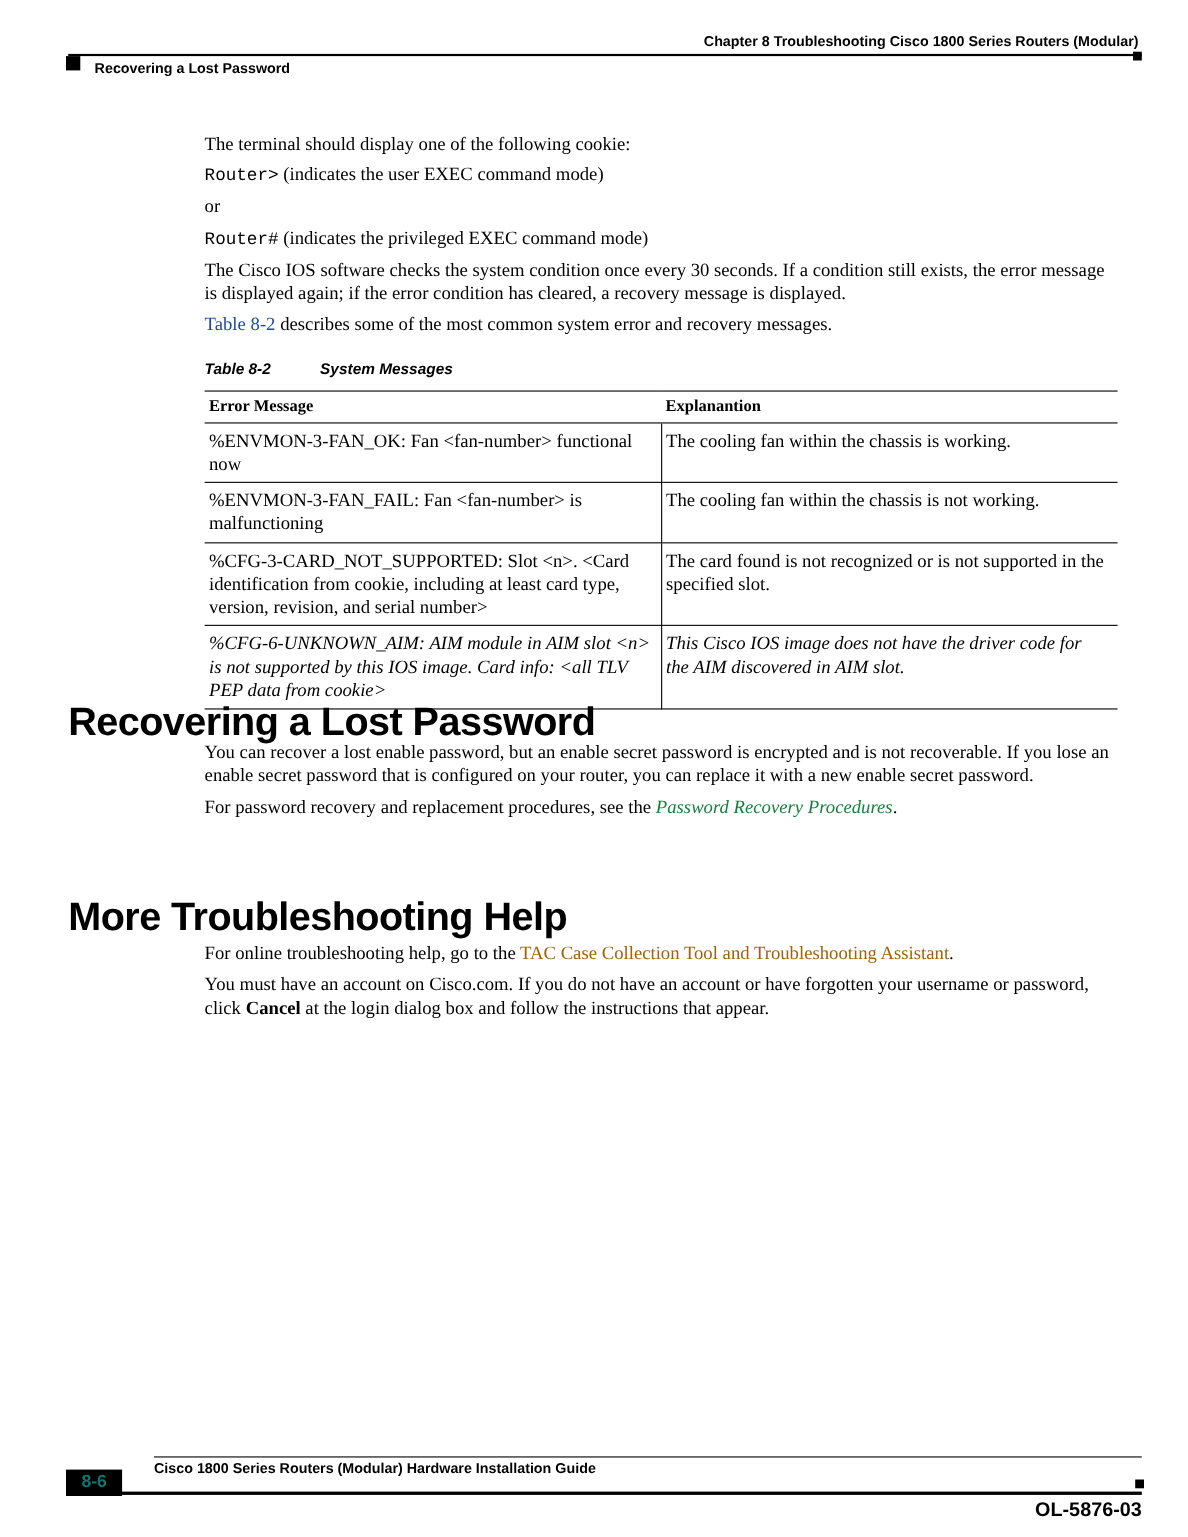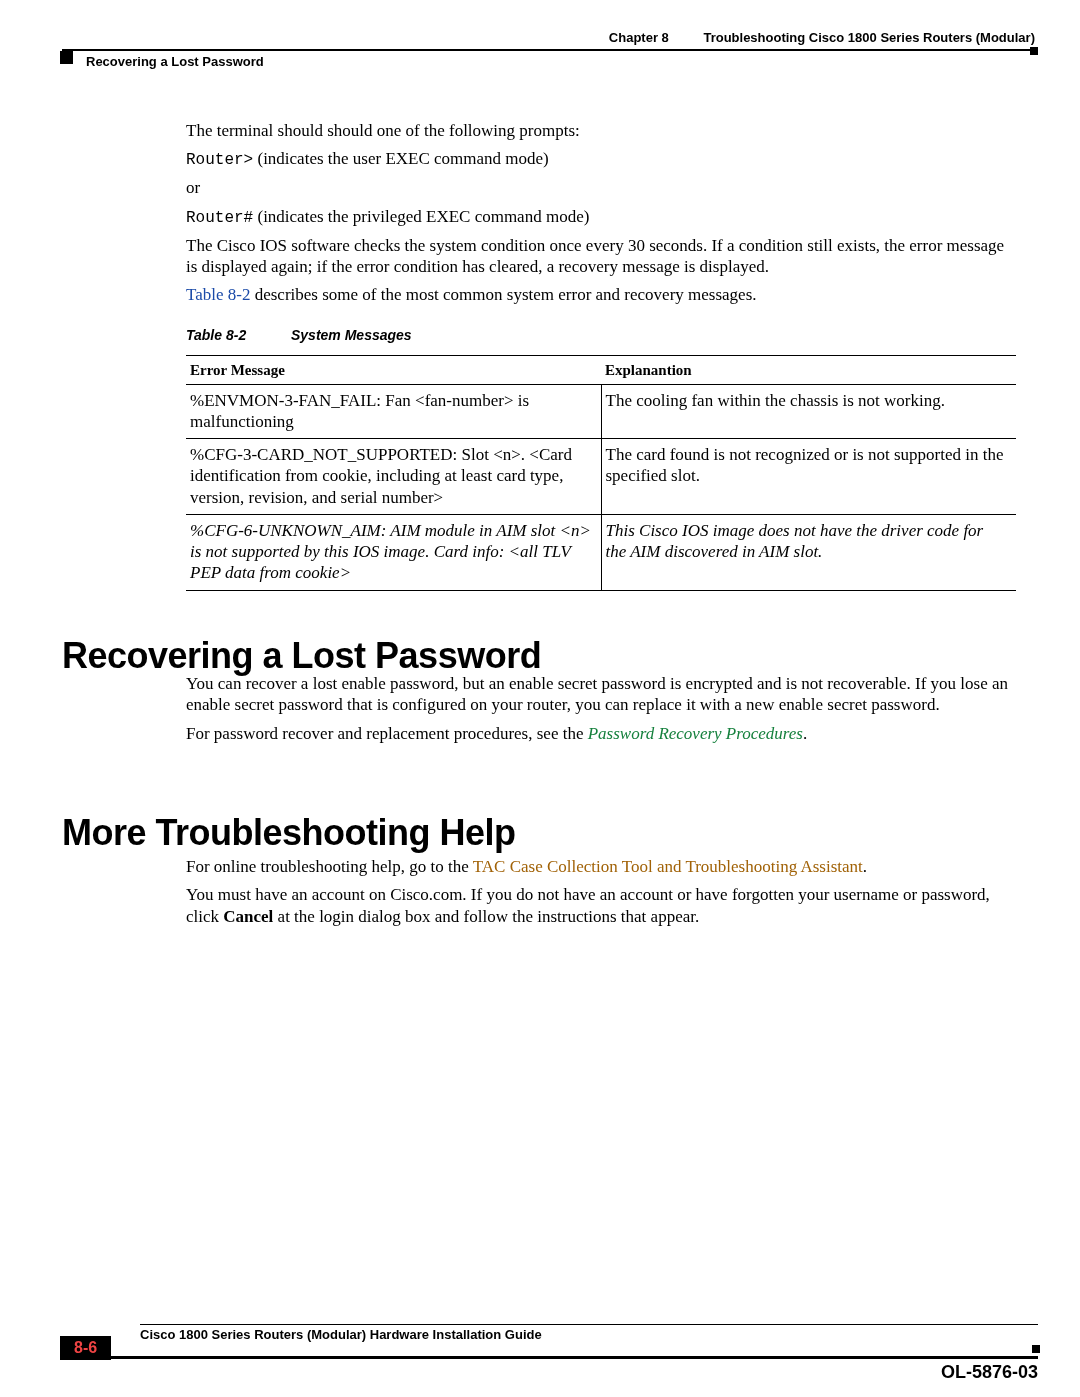--- a/index.html
+++ b/index.html
@@ -23,21 +23,21 @@
   .header {
     position: relative;
     padding: 0 45px 0 68px;
   }
   .header-right {
     text-align: right;
     font-family: Arial, Helvetica, sans-serif;
     font-size: 13px;
     font-weight: bold;
   }
-  .header-right .chap { display: inline-block; margin-right: 31px; }
+  .header-right .chap { display: inline-block; margin-right: 0; }
   .header-rule {
     border-top: 2px solid #000;
     margin-top: 4px;
     margin-left: -6px;
     margin-right: -3px;
     position: relative;
   }
   .header-left {
     font-family: Arial, Helvetica, sans-serif;
     font-size: 13px;
@@ -146,21 +146,21 @@
     padding-bottom: 14px;
   }
   .foot-rule-thick {
     border-top: 3px solid #000;
     position: relative;
   }
   .foot-pageno {
     position: absolute;
     left: 0; top: -23px;
     background: #000;
-    color: #ef4444;
+    color: #0f766e;
     font-weight: bold;
     font-size: 16px;
     padding: 3px 14px;
   }
   .foot-docid {
     position: absolute;
     right: 0;
     top: 3px;
     font-weight: bold;
     font-size: 18px;
@@ -190,21 +190,21 @@
       <span class="chap">Chapter 8</span>
       <span>Troubleshooting Cisco 1800 Series Routers (Modular)</span>
     </div>
     <div class="header-rule"></div>
     <div class="header-left">Recovering a Lost Password</div>
   </div>
   <div class="blk-sq-tr"></div>
   <div class="blk-sq-tl"></div>
 
   <div class="content">
-    <p>The terminal should should one of the following prompts:</p>
+    <p>The terminal should display one of the following cookie:</p>
     <p>
       <span class="mono">Router&gt;</span><span> (indicates the user EXEC command mode)</span>
     </p>
     <p>or</p>
     <p>
       <span class="mono">Router#</span><span> (indicates the privileged EXEC command mode)</span>
     </p>
     <p>The Cisco IOS software checks the system condition once every 30 seconds. If a condition still exists, the error message is displayed again; if the error condition has cleared, a recovery message is displayed.</p>
     <p>
       <span class="tref">Table 8-2</span><span> describes some of the most common system error and recovery messages.</span>
@@ -216,40 +216,44 @@
 
     <table class="sysmsg">
       <thead>
         <tr>
           <th style="width:50%;">Error Message</th>
           <th>Explanantion</th>
         </tr>
       </thead>
       <tbody>
         <tr>
+          <td>%ENVMON-3-FAN_OK: Fan &lt;fan-number&gt; functional now</td>
+          <td>The cooling fan within the chassis is working.</td>
+        </tr>
+        <tr>
           <td>%ENVMON-3-FAN_FAIL: Fan &lt;fan-number&gt; is malfunctioning</td>
           <td>The cooling fan within the chassis is not working.</td>
         </tr>
         <tr>
           <td>%CFG-3-CARD_NOT_SUPPORTED: Slot &lt;n&gt;. &lt;Card identification from cookie, including at least card type, version, revision, and serial number&gt;</td>
           <td>The card found is not recognized or is not supported in the specified slot.</td>
         </tr>
         <tr>
           <td>%CFG-6-UNKNOWN_AIM: AIM module in AIM slot &lt;n&gt; is not supported by this IOS image. Card info: &lt;all TLV PEP data from cookie&gt;</td>
           <td>This Cisco IOS image does not have the driver code for the AIM discovered in AIM slot.</td>
         </tr>
       </tbody>
     </table>
   </div>
 
   <h1 class="sect h1-recover">Recovering a Lost Password</h1>
   <div class="sect-body body-recover">
     <p>You can recover a lost enable password, but an enable secret password is encrypted and is not recoverable. If you lose an enable secret password that is configured on your router, you can replace it with a new enable secret password.</p>
     <p>
-      <span>For password recover and replacement procedures, see the </span><span class="ilink">Password Recovery Procedures</span><span>.</span>
+      <span>For password recovery and replacement procedures, see the </span><span class="ilink">Password Recovery Procedures</span><span>.</span>
     </p>
   </div>
 
   <h1 class="sect h1-more">More Troubleshooting Help</h1>
   <div class="sect-body body-more">
     <p>
       <span>For online troubleshooting help, go to the </span><span class="link">TAC Case Collection Tool and Troubleshooting Assistant</span><span>.</span>
     </p>
     <p>
       <span>You must have an account on Cisco.com. If you do not have an account or have forgotten your username or password, click </span><b>Cancel</b><span> at the login dialog box and follow the instructions that appear.</span>

